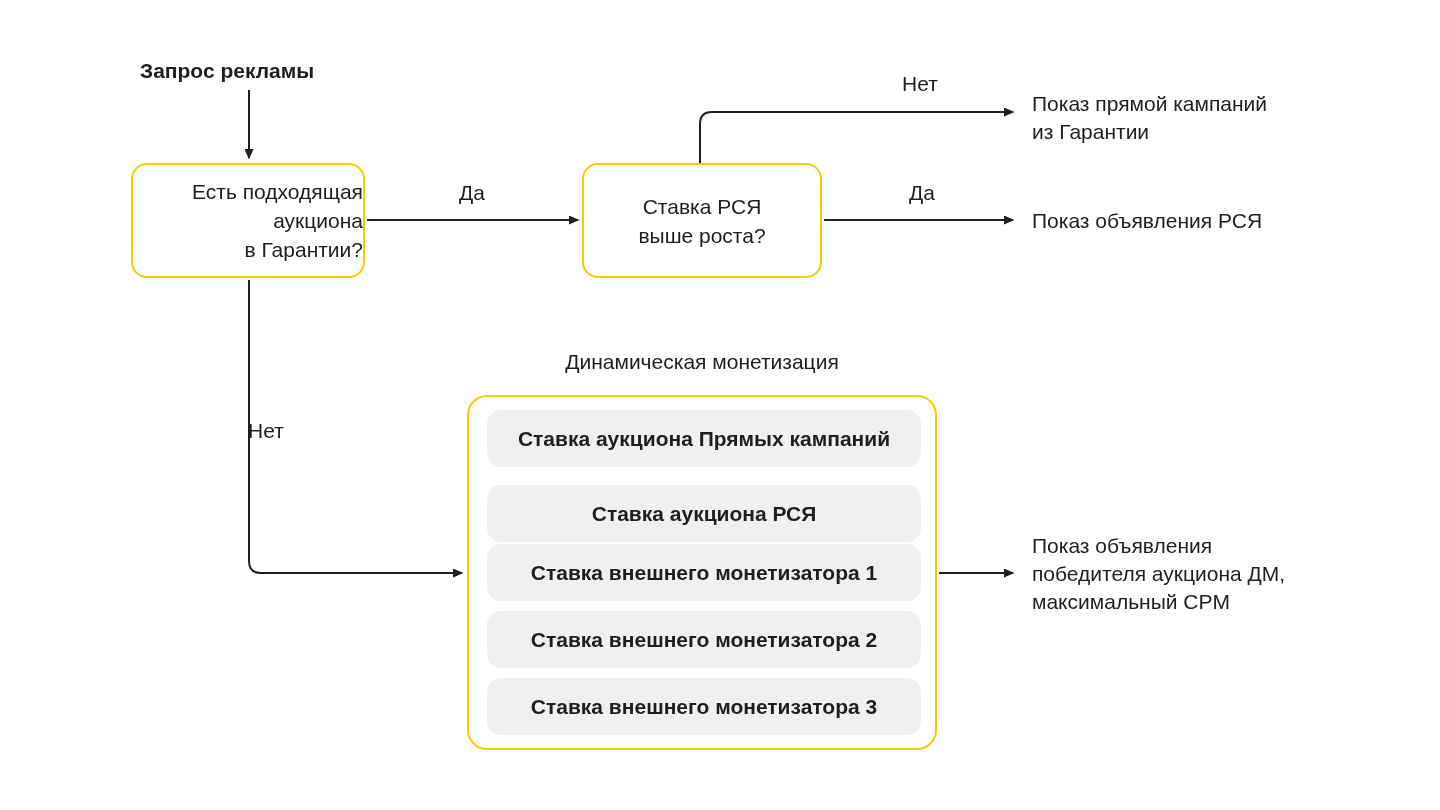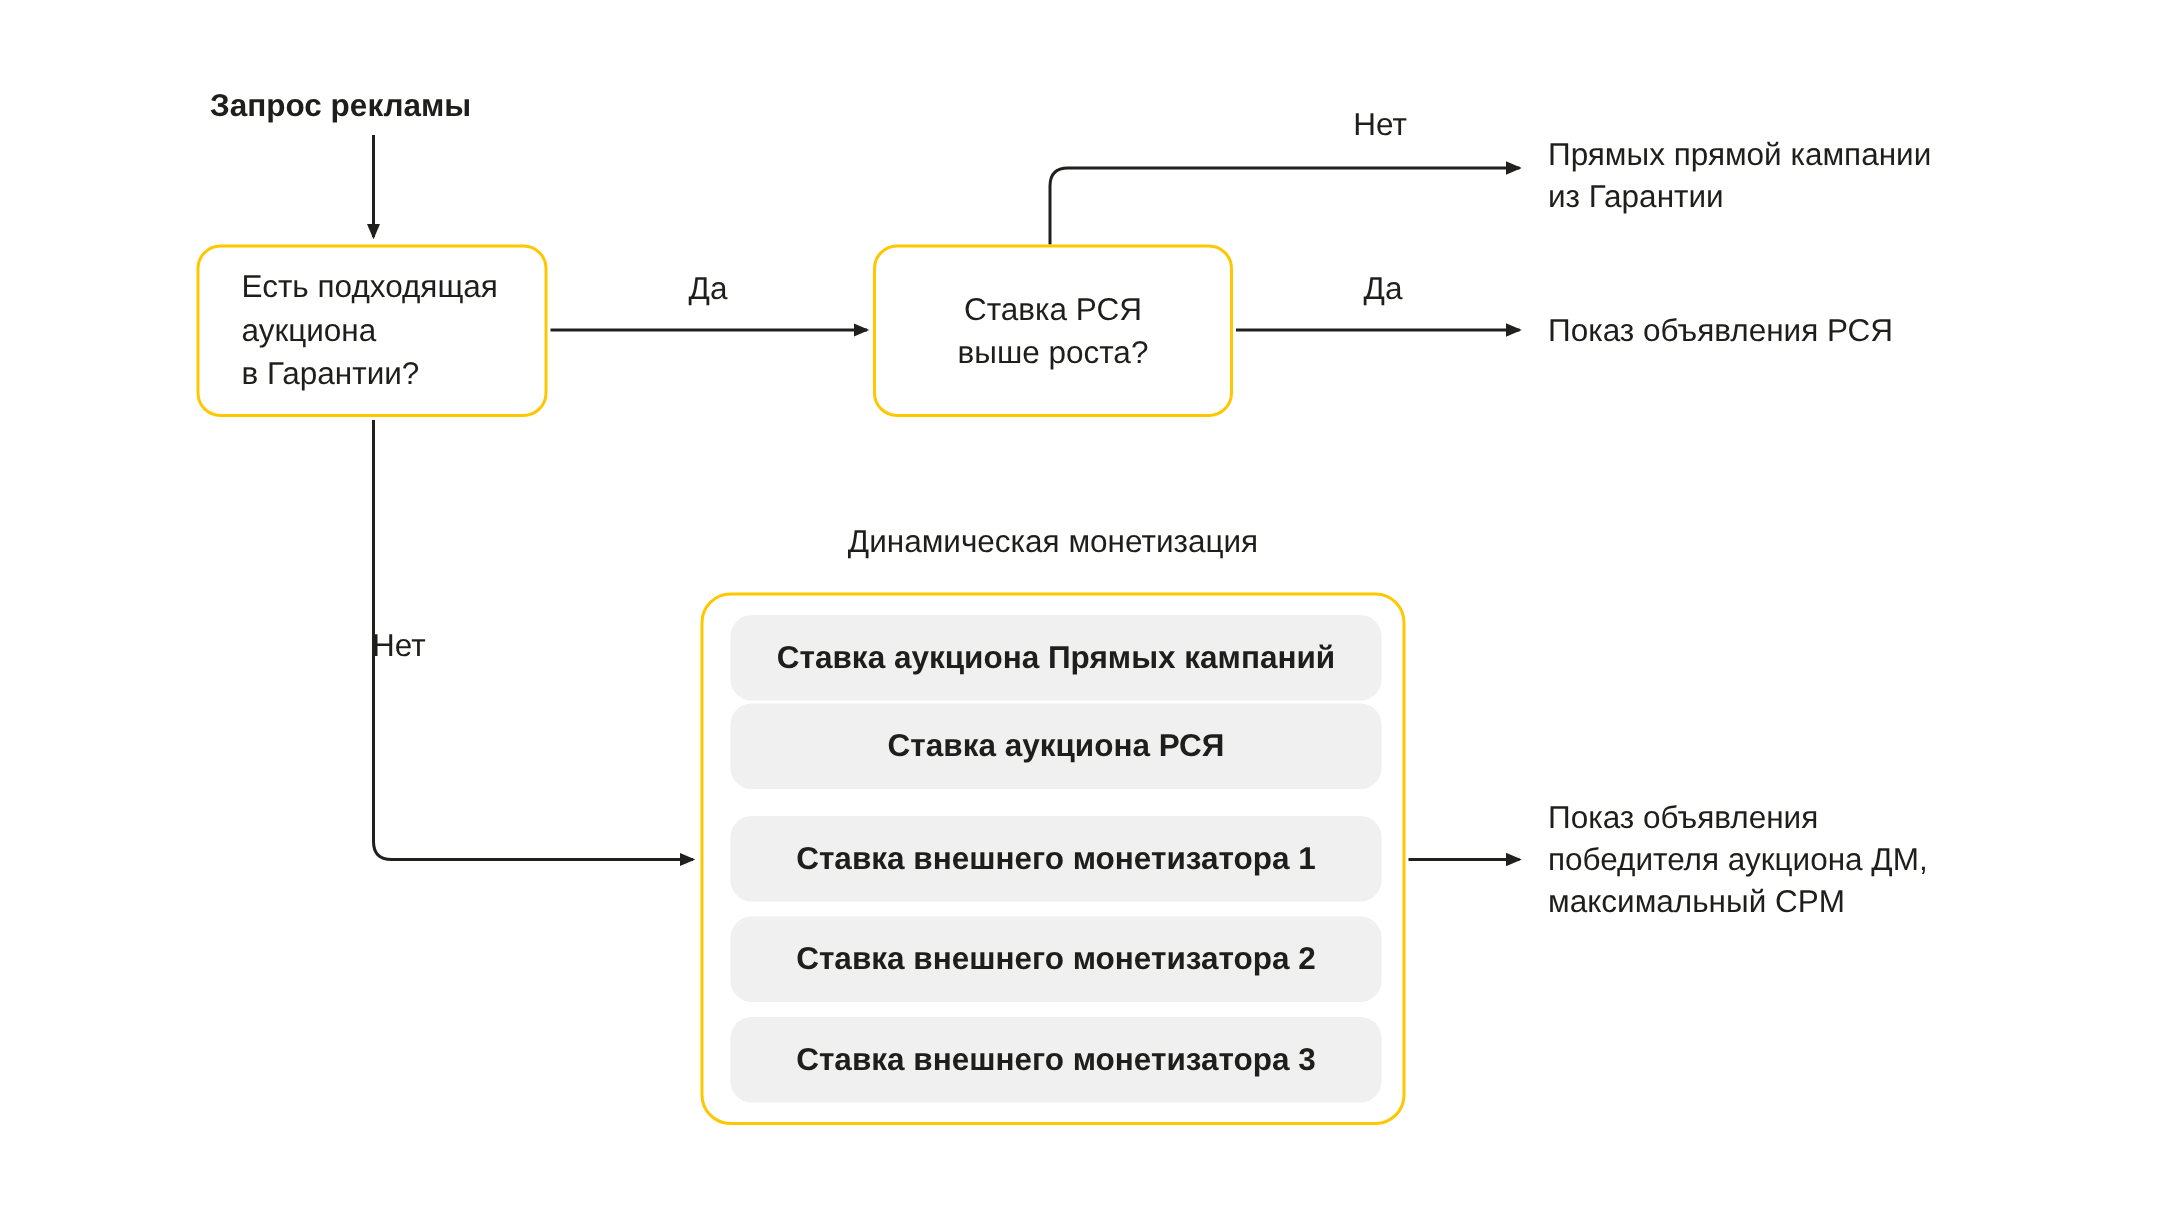--- a/index.html
+++ b/index.html
@@ -43,21 +43,21 @@
     background: #ffffff;
     display: flex;
     flex-direction: column;
     justify-content: center;
     font-size: 21px;
     line-height: 29px;
   }
   .node-q1 {
     left: 131px; top: 163px; width: 234px; height: 115px;
     padding-left: 28px;
-    text-align: left;
+    text-align: right;
   }
   .node-q2 {
     left: 582px; top: 163px; width: 240px; height: 115px;
     text-align: center;
   }
 
   .dm-title {
     left: 502px; top: 349px; width: 400px;
     text-align: center;
   }
@@ -74,21 +74,21 @@
     left: 18px; width: 434px; height: 57px;
     background: #f0f0f0;
     border-radius: 14px;
     display: flex;
     align-items: center;
     justify-content: center;
     font-size: 21px;
     white-space: nowrap;
   }
   .pill-0 { top: 13px; }
-  .pill-1 { top: 72px; }
+  .pill-1 { top: 88px; }
   .pill-2 { top: 147px; }
   .pill-3 { top: 214px; }
   .pill-4 { top: 281px; }
 
   .outcome {
     position: absolute;
     font-size: 21px;
     line-height: 28px;
     white-space: nowrap;
   }
@@ -139,21 +139,21 @@
 
   <div class="dm-box">
     <div class="pill pill-0">Ставка аукциона Прямых кампаний</div>
     <div class="pill pill-1">Ставка аукциона РСЯ</div>
     <div class="pill pill-2">Ставка внешнего монетизатора 1</div>
     <div class="pill pill-3">Ставка внешнего монетизатора 2</div>
     <div class="pill pill-4">Ставка внешнего монетизатора 3</div>
   </div>
 
   <div class="outcome outcome-direct">
-    <div>Прямых прямой кампании</div>
+    <div>Показ прямой кампаний</div>
     <div>из Гарантии</div>
   </div>
 
   <div class="outcome outcome-rsya">
     <div>Показ объявления РСЯ</div>
   </div>
 
   <div class="outcome outcome-dm">
     <div>Показ объявления</div>
     <div>победителя аукциона ДМ,</div>

